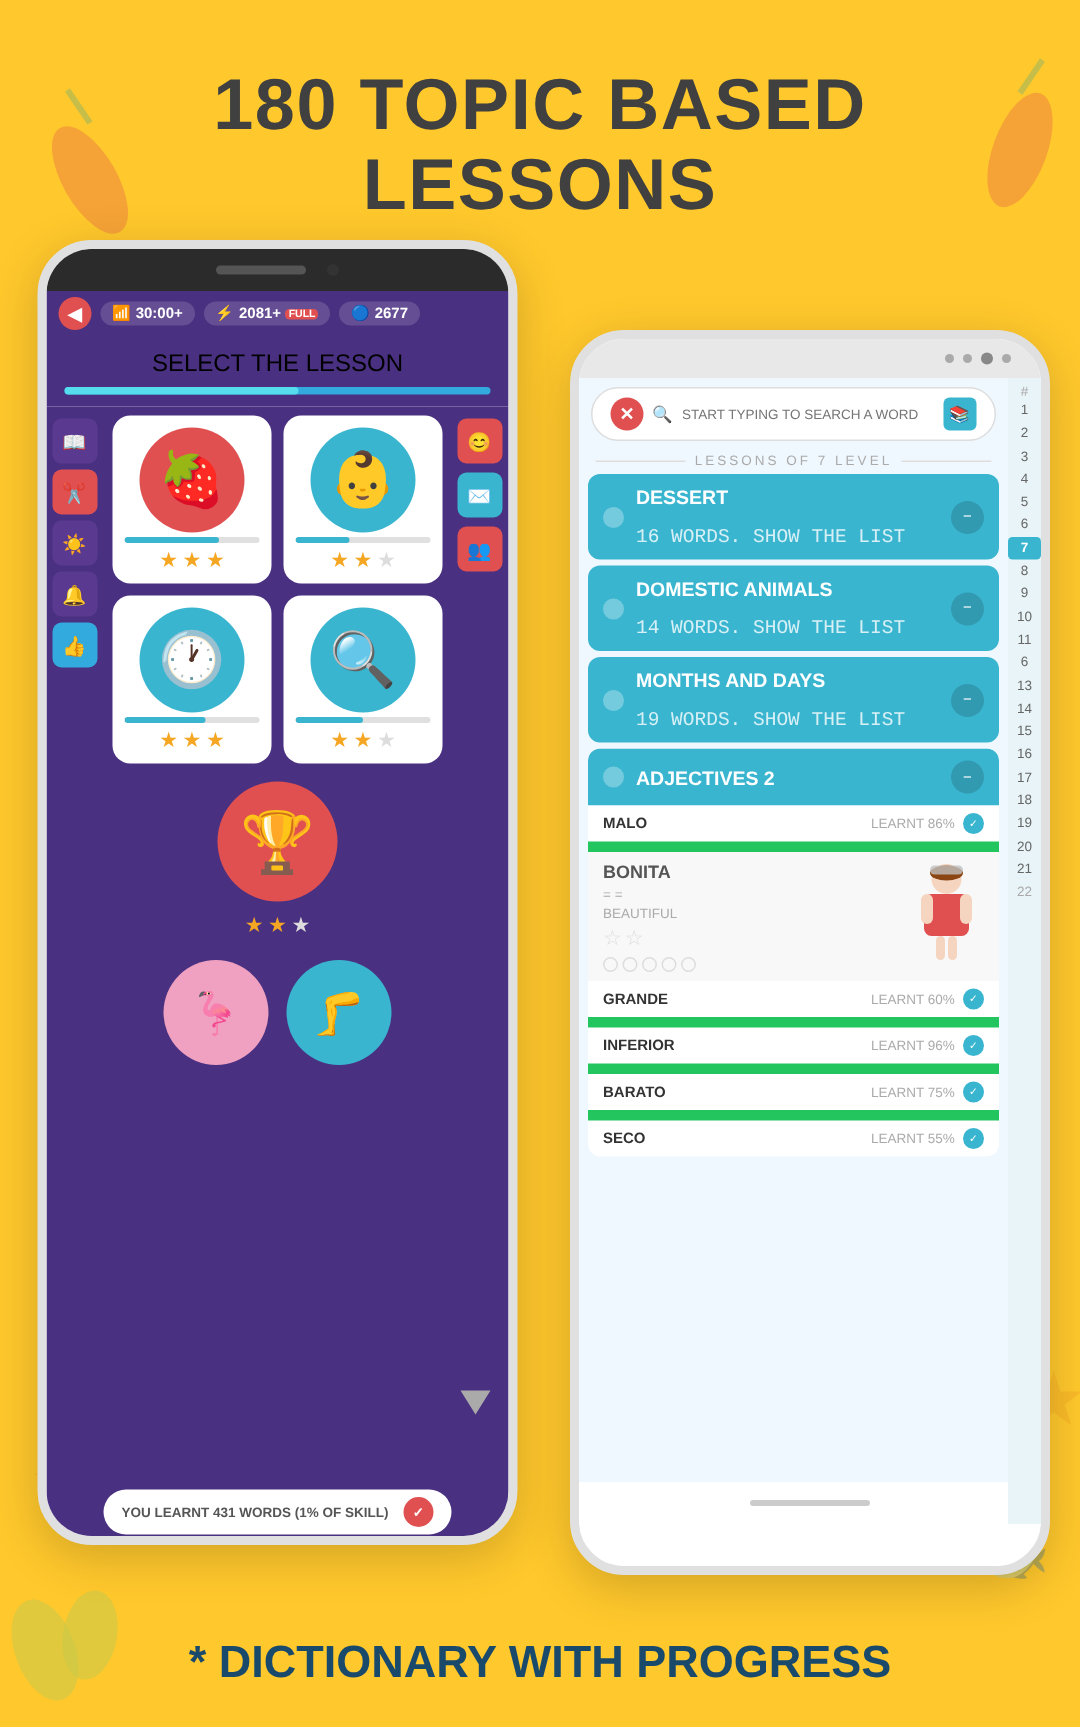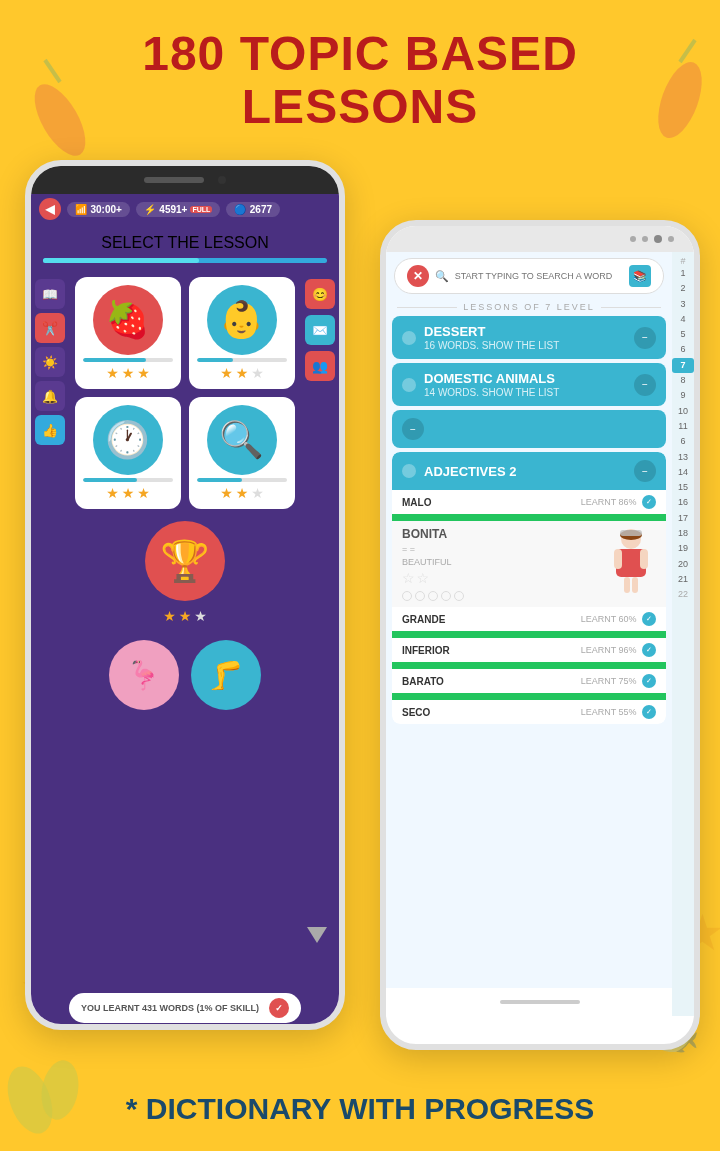--- a/index.html
+++ b/index.html
@@ -16,24 +16,24 @@
     .bg-decoration {
       position: absolute;
       top: 0; left: 0; right: 0; bottom: 0;
       pointer-events: none;
       overflow: hidden;
     }
 
     
     .main-title {
       position: absolute;
-      top: 28px;
+      top: 45px;
       left: 0; right: 0;
       text-align: center;
-      color: #b91c1c;
+      color: #404040;
       font-size: 48px;
       font-weight: 900;
       line-height: 1.1;
       text-transform: uppercase;
       letter-spacing: 1px;
     }
 
     
     .bottom-text {
       position: absolute;
@@ -385,23 +385,24 @@
     }
 
     .lesson-row-title {
       font-weight: 900;
       color: white;
       font-size: 13px;
       text-transform: uppercase;
     }
 
     .lesson-row-sub {
-      font-size: 10px;
+      font-size: 13px;
       color: rgba(255,255,255,0.8);
-      margin-top: 1px;
+      margin-top: 11px;
+      font-family: Liberation Mono, monospace;
     }
 
     .lesson-row-icon {
       width: 22px; height: 22px;
       background: rgba(0,0,0,0.15);
       border-radius: 50%;
       display: flex; align-items: center; justify-content: center;
       color: white; font-size: 10px;
     }
 
@@ -582,21 +583,21 @@
   </div>
 
   <div class="status-bar">
     <div class="back-btn">◀</div>
     <div class="pill">
       <span>📶</span>
       <span>30:00+</span>
     </div>
     <div class="pill">
       <span>⚡</span>
-      <span>4591+</span>
+      <span>2081+</span>
       <span style="font-size:7px;background:#e05050;border-radius:3px;padding:0 2px">FULL</span>
     </div>
     <div class="pill">
       <span>🔵</span>
       <span>2677</span>
     </div>
   </div>
 
   <div class="lesson-header-wrap">
     <div style="display:flex;align-items:center;justify-content:center;position:relative;padding:4px 0">
@@ -766,20 +767,27 @@
             <div class="lesson-dot"></div>
             <div>
               <div class="lesson-row-title">DOMESTIC ANIMALS</div>
               <div class="lesson-row-sub">14 WORDS. SHOW THE LIST</div>
             </div>
           </div>
           <div class="lesson-row-icon">−</div>
         </div>
 
         <div class="lesson-row">
+          <div class="lesson-row-left">
+            <div class="lesson-dot"></div>
+            <div>
+              <div class="lesson-row-title">MONTHS AND DAYS</div>
+              <div class="lesson-row-sub">19 WORDS. SHOW THE LIST</div>
+            </div>
+          </div>
           <div class="lesson-row-icon">−</div>
         </div>
 
         <div class="expanded-lesson">
           <div class="expanded-header">
             <div class="lesson-row-left">
               <div class="lesson-dot"></div>
               <div class="lesson-row-title">ADJECTIVES 2</div>
             </div>
             <div class="lesson-row-icon">−</div>

